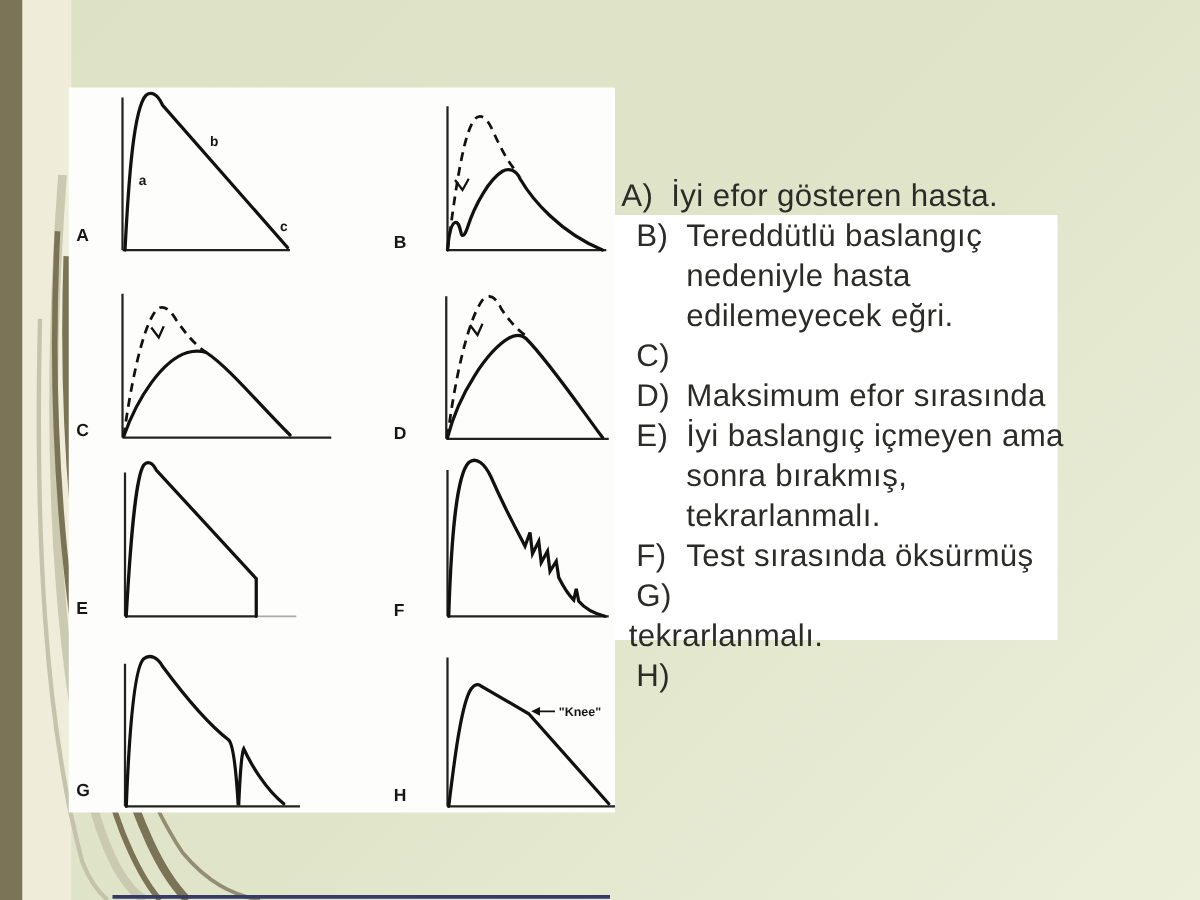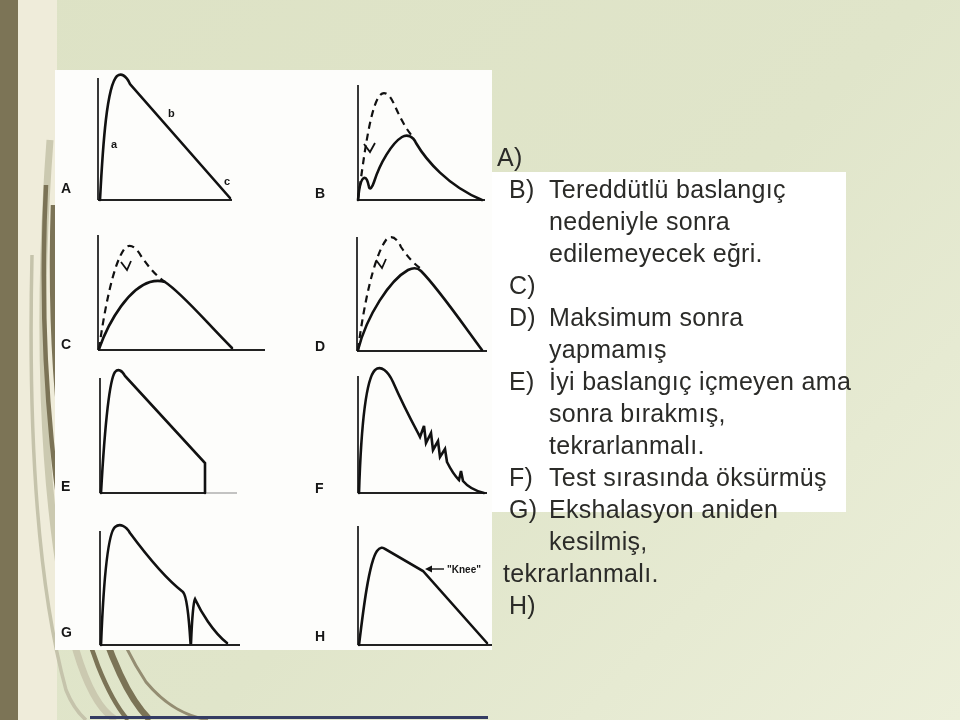--- a/index.html
+++ b/index.html
@@ -113,48 +113,47 @@
     </svg>
     <span class="chart-letter" style="left:260px;top:558px;">H</span>
 
   </div>
 
   <div class="text-panel"></div>
 
   <div class="answers">
     <div class="ans-row">
       <span class="ans-label">A)</span>
+      <span class="ans-text">İyi efor gösteren hasta.</span>
     </div>
     <div class="ans-row indent">
       <span class="ans-label">B)</span>
       <span class="ans-text">Tereddütlü baslangıç
-nedeniyle sonra
+nedeniyle hasta
 edilemeyecek eğri.</span>
     </div>
     <div class="ans-row indent">
       <span class="ans-label">C)</span>
     </div>
     <div class="ans-row indent">
       <span class="ans-label">D)</span>
-      <span class="ans-text">Maksimum sonra yapmamış</span>
+      <span class="ans-text">Maksimum efor sırasında</span>
     </div>
     <div class="ans-row indent">
       <span class="ans-label">E)</span>
       <span class="ans-text">İyi baslangıç içmeyen ama
 sonra bırakmış,
 tekrarlanmalı.</span>
     </div>
     <div class="ans-row indent">
       <span class="ans-label">F)</span>
       <span class="ans-text">Test sırasında öksürmüş</span>
     </div>
     <div class="ans-row indent">
       <span class="ans-label">G)</span>
-      <span class="ans-text">Ekshalasyon aniden
-kesilmiş,</span>
     </div>
     <div class="ans-row cont">
       <span class="ans-label"></span>
       <span class="ans-text">tekrarlanmalı.</span>
     </div>
     <div class="ans-row indent">
       <span class="ans-label">H)</span>
     </div>
   </div>
 

